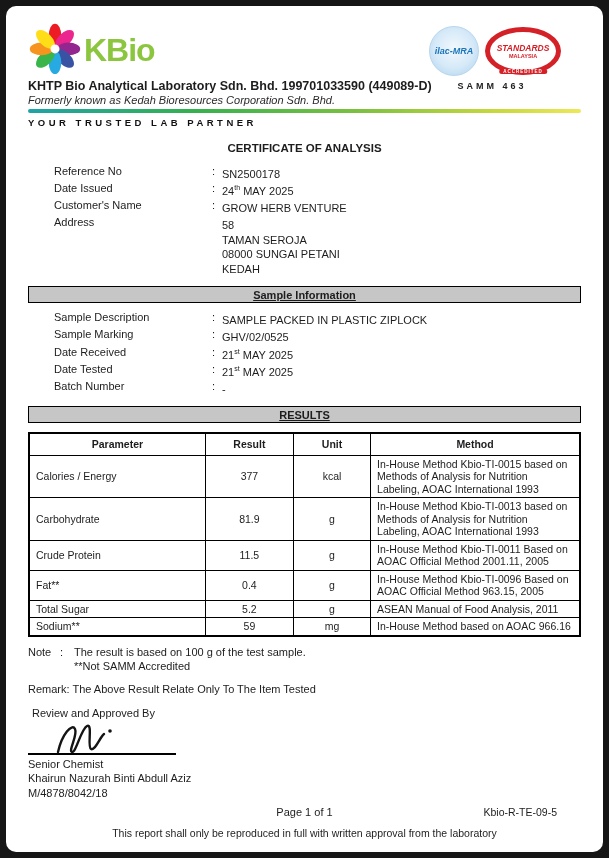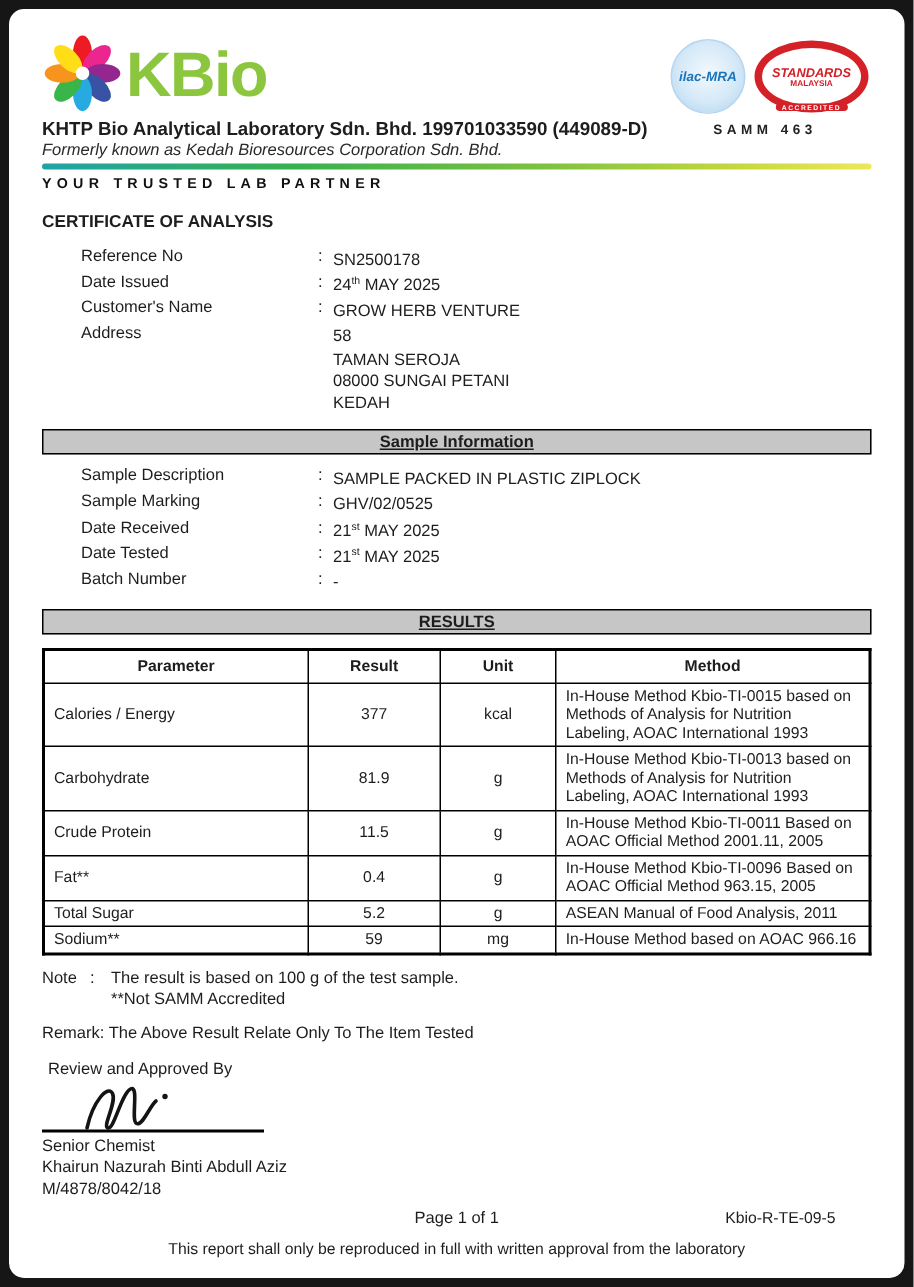--- a/index.html
+++ b/index.html
@@ -7,41 +7,41 @@
     width:609px;height:858px;background:#161616;position:relative;
     font-family:"Liberation Sans","DejaVu Sans",sans-serif;color:#1d1d1f;
   }
   .page{
     position:absolute;inset:6px;background:#ffffff;border-radius:10px;
     box-sizing:border-box;padding:16px 22px 0 22px;overflow:hidden;
   }
   
   .header{position:relative;}
   .logo-row{display:flex;align-items:center;height:56px;}
-  .logo-text{font-size:42px;font-weight:bold;color:var(--brand-green,#8CC63F);letter-spacing:-1px;margin-left:2px;}
+  .logo-text{font-size:32px;font-weight:bold;color:var(--brand-green,#8CC63F);letter-spacing:-1px;margin-left:2px;}
   .company-name{font-size:12.5px;font-weight:bold;margin-top:1px;}
   .former-name{font-size:11px;font-style:italic;margin-top:1px;color:#2a2a2a;}
   .grad-bar{height:4px;margin-top:3px;border-radius:2px;
     background:linear-gradient(90deg,#1fa3a8 0%,#35b14e 30%,#7cc13f 60%,#c8d93c 85%,#ede858 100%);}
   .tagline{font-size:9.5px;font-weight:bold;letter-spacing:3.5px;margin-top:4px;color:#111;}
-  .badges{position:absolute;top:4px;right:2px;width:138px;text-align:center;}
+  .badges{position:absolute;top:4px;right:20px;width:138px;text-align:center;}
   .badges-row{display:flex;justify-content:flex-end;align-items:center;gap:6px;}
   .badge-ilac{width:48px;height:48px;border-radius:50%;flex:0 0 auto;
     background:radial-gradient(circle at 50% 45%,#f2f8fd 0%,#d5e9f8 55%,#abd0ec 100%);
     border:1px solid #b7d6ee;display:flex;align-items:center;justify-content:center;}
   .badge-ilac span{color:#1b75bb;font-weight:bold;font-style:italic;font-size:9px;}
   .badge-std{width:66px;height:38px;border:5px solid #d42027;border-radius:50%;background:#fff;
     display:flex;flex-direction:column;align-items:center;justify-content:center;position:relative;flex:0 0 auto;}
   .badge-std .std1{color:#d42027;font-weight:bold;font-style:italic;font-size:8.5px;line-height:9px;}
   .badge-std .std2{color:#d42027;font-weight:bold;font-size:5.5px;line-height:6px;}
   .badge-std .std3{position:absolute;bottom:-4px;left:50%;transform:translateX(-50%);
     background:#d42027;color:#fff;font-size:4.5px;font-weight:bold;padding:0 4px;border-radius:4px;letter-spacing:1px;}
   .samm{font-size:9px;font-weight:bold;letter-spacing:3px;margin-top:5px;color:#222;}
   
-  .doc-title{text-align:left;font-weight:bold;font-size:11.5px;margin-top:14px;}
+  .doc-title{text-align:center;font-weight:bold;font-size:11.5px;margin-top:14px;}
   .info-block{margin:10px 0 0 26px;font-size:11px;line-height:14.5px;}
   .f-row{display:flex;}
   .f-label{width:158px;flex:0 0 auto;}
   .f-sep{width:10px;flex:0 0 auto;}
   .f-val sup{font-size:7px;}
   .addr-line{margin-left:168px;}
   
   .section-band{background:#c6c6c6;border:1.5px solid #000;text-align:center;
     font-weight:bold;font-size:11px;padding:1.5px 0;margin-top:10px;}
   .section-band span{text-decoration:underline;}

